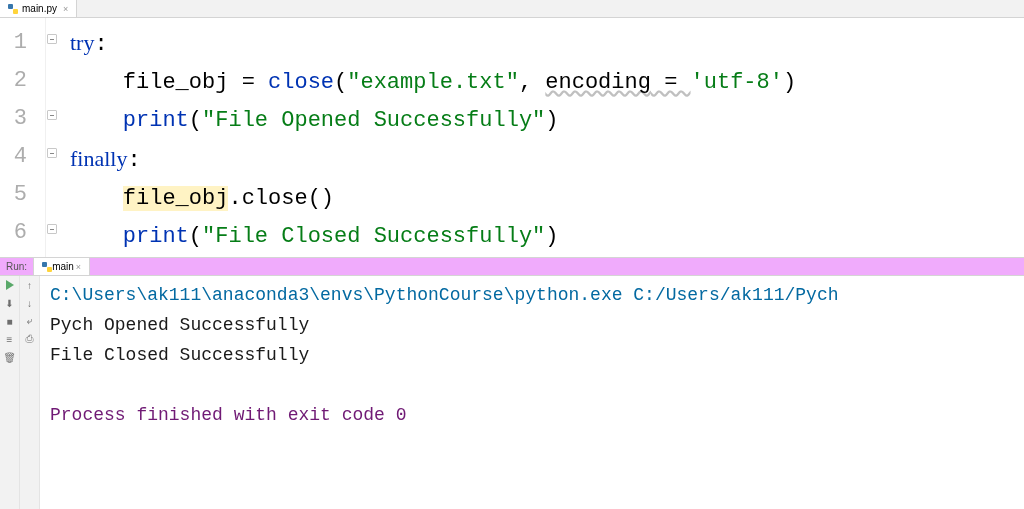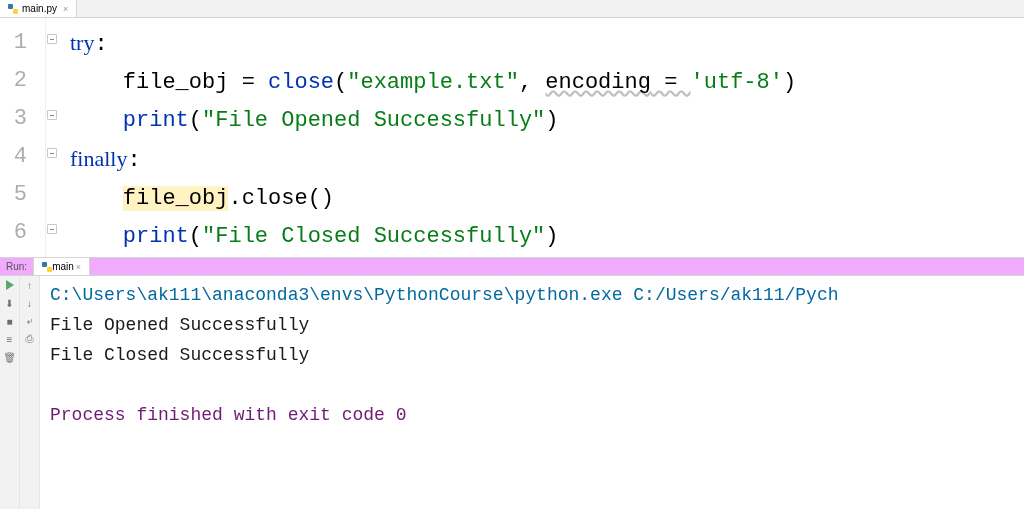--- a/index.html
+++ b/index.html
@@ -231,18 +231,18 @@
     <div class="tb-icon">≡</div>
     <div class="tb-icon">🗑</div>
   </div>
   <div class="run-toolbar2">
     <div class="tb-icon">↑</div>
     <div class="tb-icon">↓</div>
     <div class="tb-icon">⤶</div>
     <div class="tb-icon">⎙</div>
   </div>
   <div class="console"><span class="cmd">C:\Users\ak111\anaconda3\envs\PythonCourse\python.exe C:/Users/ak111/Pych</span>
-<span class="out">File Opened Successfully</span>
+<span class="out">Pych Opened Successfully</span>
 <span class="out">File Closed Successfully</span>
 
 <span class="exit">Process finished with exit code 0</span>
 </div>
 </div>
 
 </body></html>

